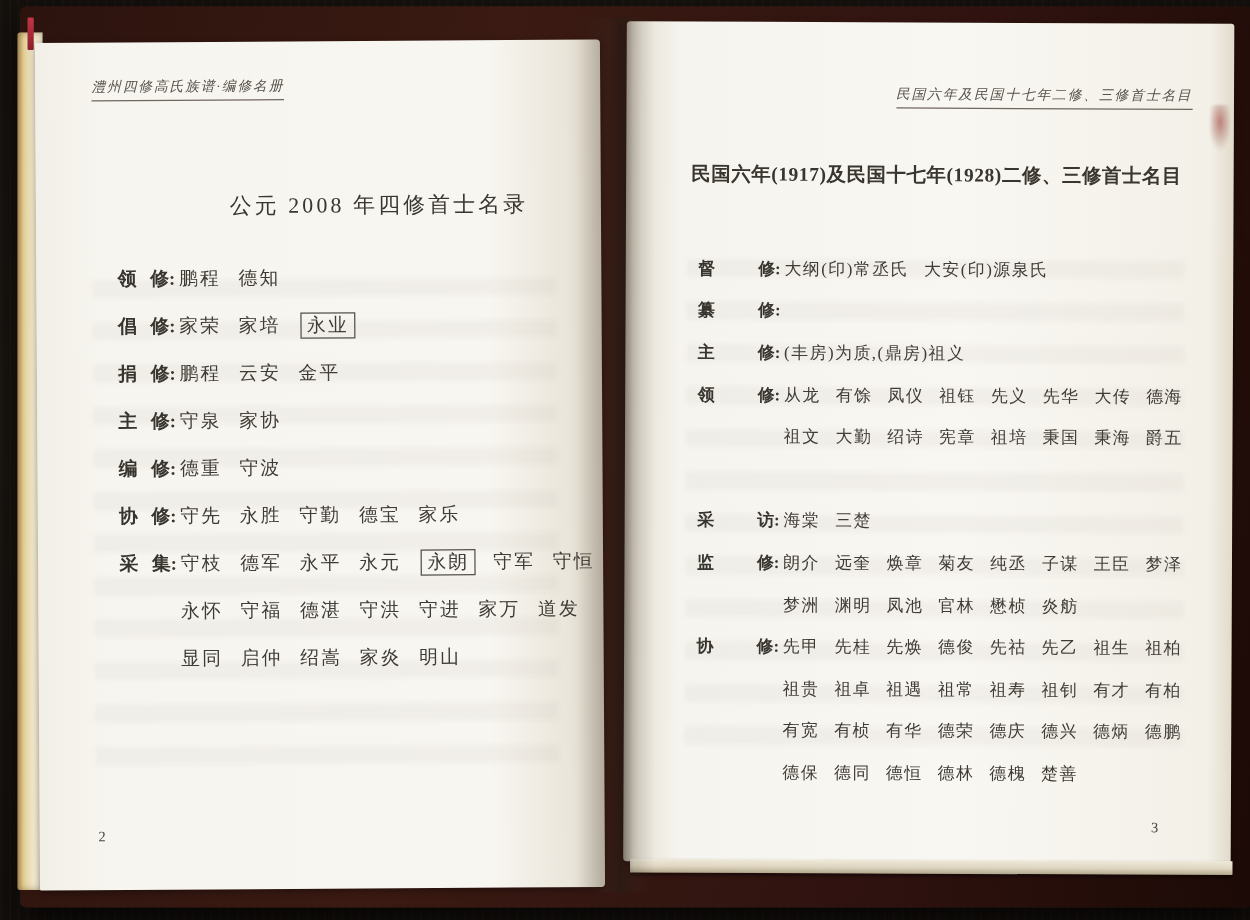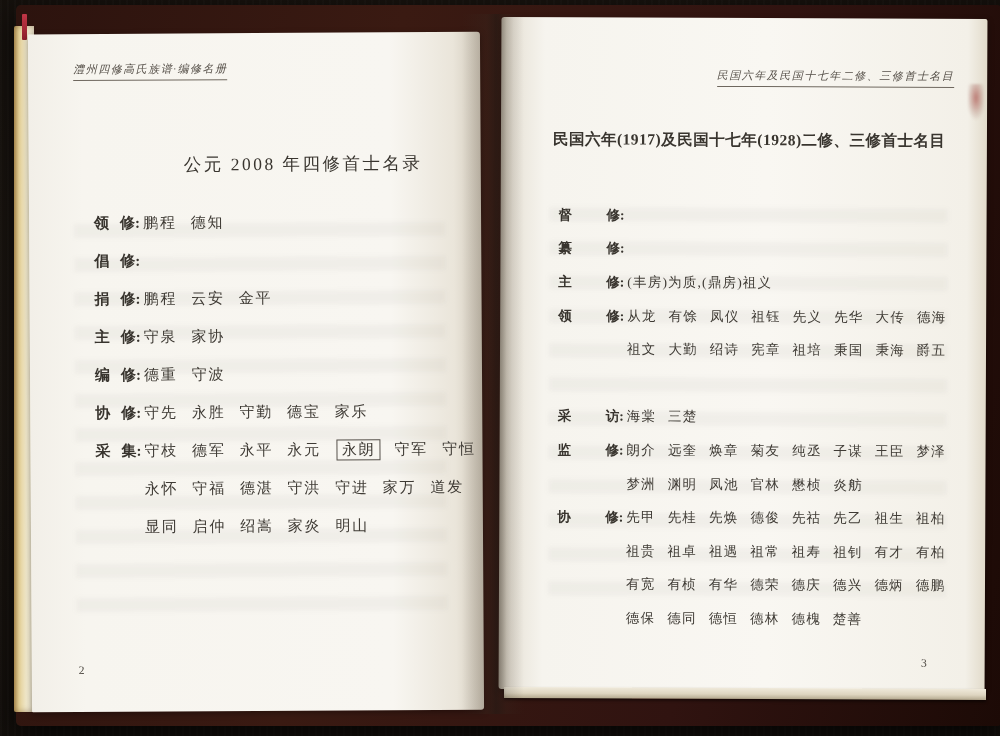--- a/index.html
+++ b/index.html
@@ -138,20 +138,21 @@
             <span>领</span>
             <span>修:</span>
           </span>
           <span class="names"><span class="name">鹏程</span><span class="name">德知</span></span>
         </div>
         <div class="name-row">
           <span class="row-label">
             <span>倡</span>
             <span>修:</span>
           </span>
+          <span class="names"><span class="name">家荣</span><span class="name">家培</span><span class="name boxed">永业</span></span>
         </div>
         <div class="name-row">
           <span class="row-label">
             <span>捐</span>
             <span>修:</span>
           </span>
           <span class="names"><span class="name">鹏程</span><span class="name">云安</span><span class="name">金平</span></span>
         </div>
         <div class="name-row">
           <span class="row-label">
@@ -202,20 +203,21 @@
   <div class="page right-page">
     <div class="showthrough"></div>
     <div class="page-header">民国六年及民国十七年二修、三修首士名目</div>
     <div class="page-title">民国六年(1917)及民国十七年(1928)二修、三修首士名目</div>
     <div class="rows" id="right-rows">
         <div class="name-row">
           <span class="row-label">
             <span>督</span>
             <span>修:</span>
           </span>
+          <span class="names"><span class="name">大纲(印)常丞氏</span><span class="name">大安(印)源泉氏</span></span>
         </div>
         <div class="name-row">
           <span class="row-label">
             <span>纂</span>
             <span>修:</span>
           </span>
         </div>
         <div class="name-row">
           <span class="row-label">
             <span>主</span>

